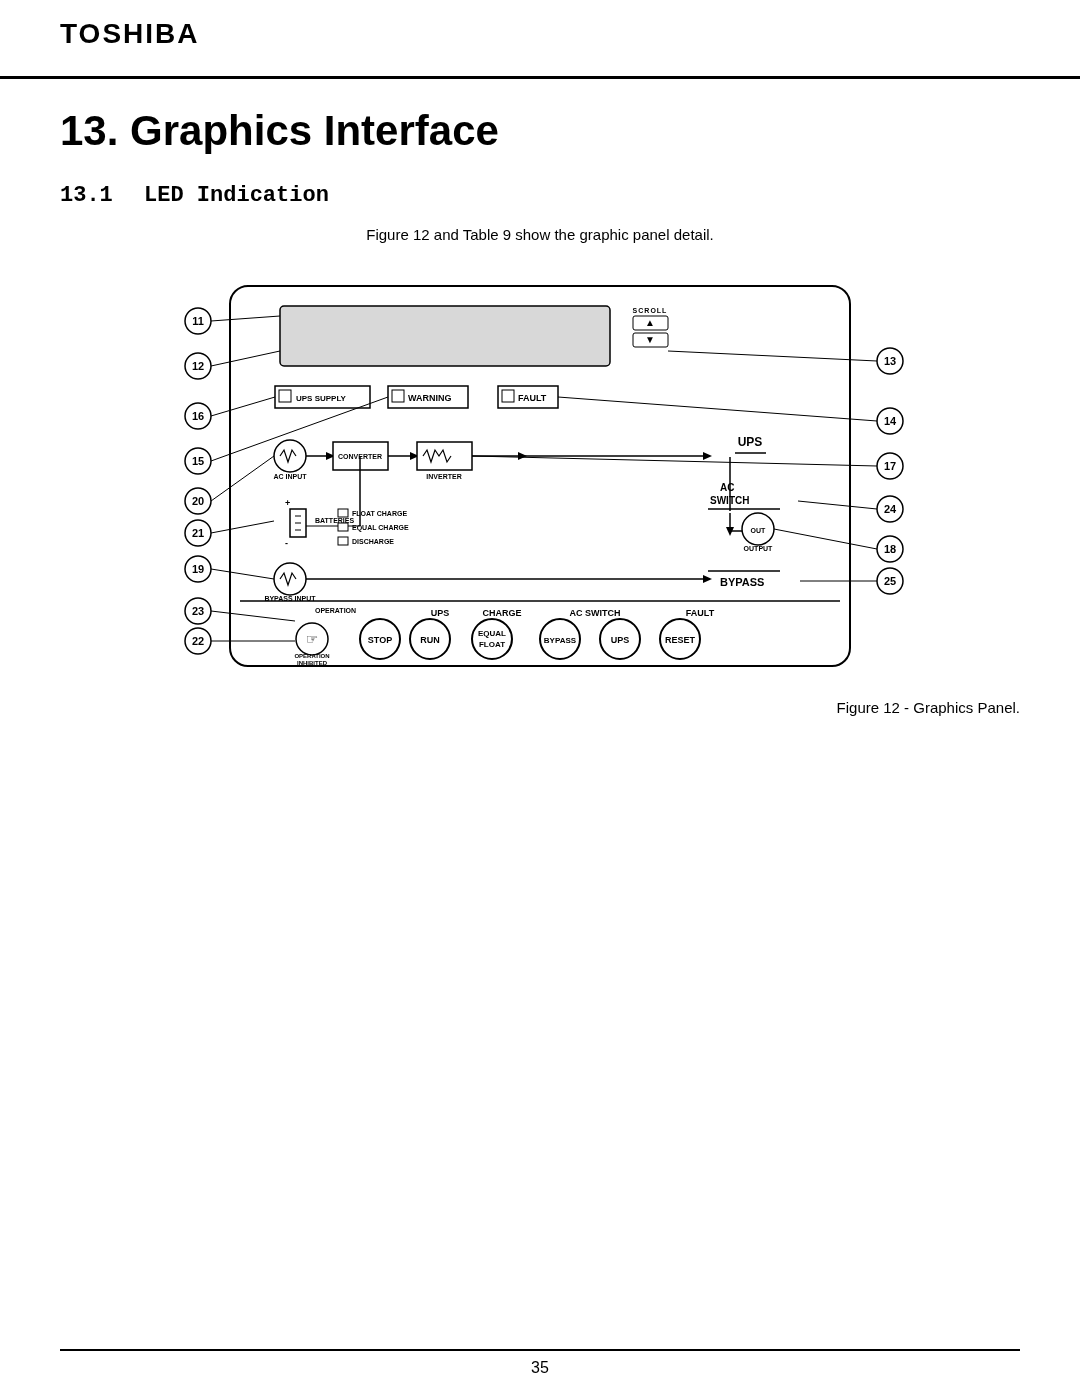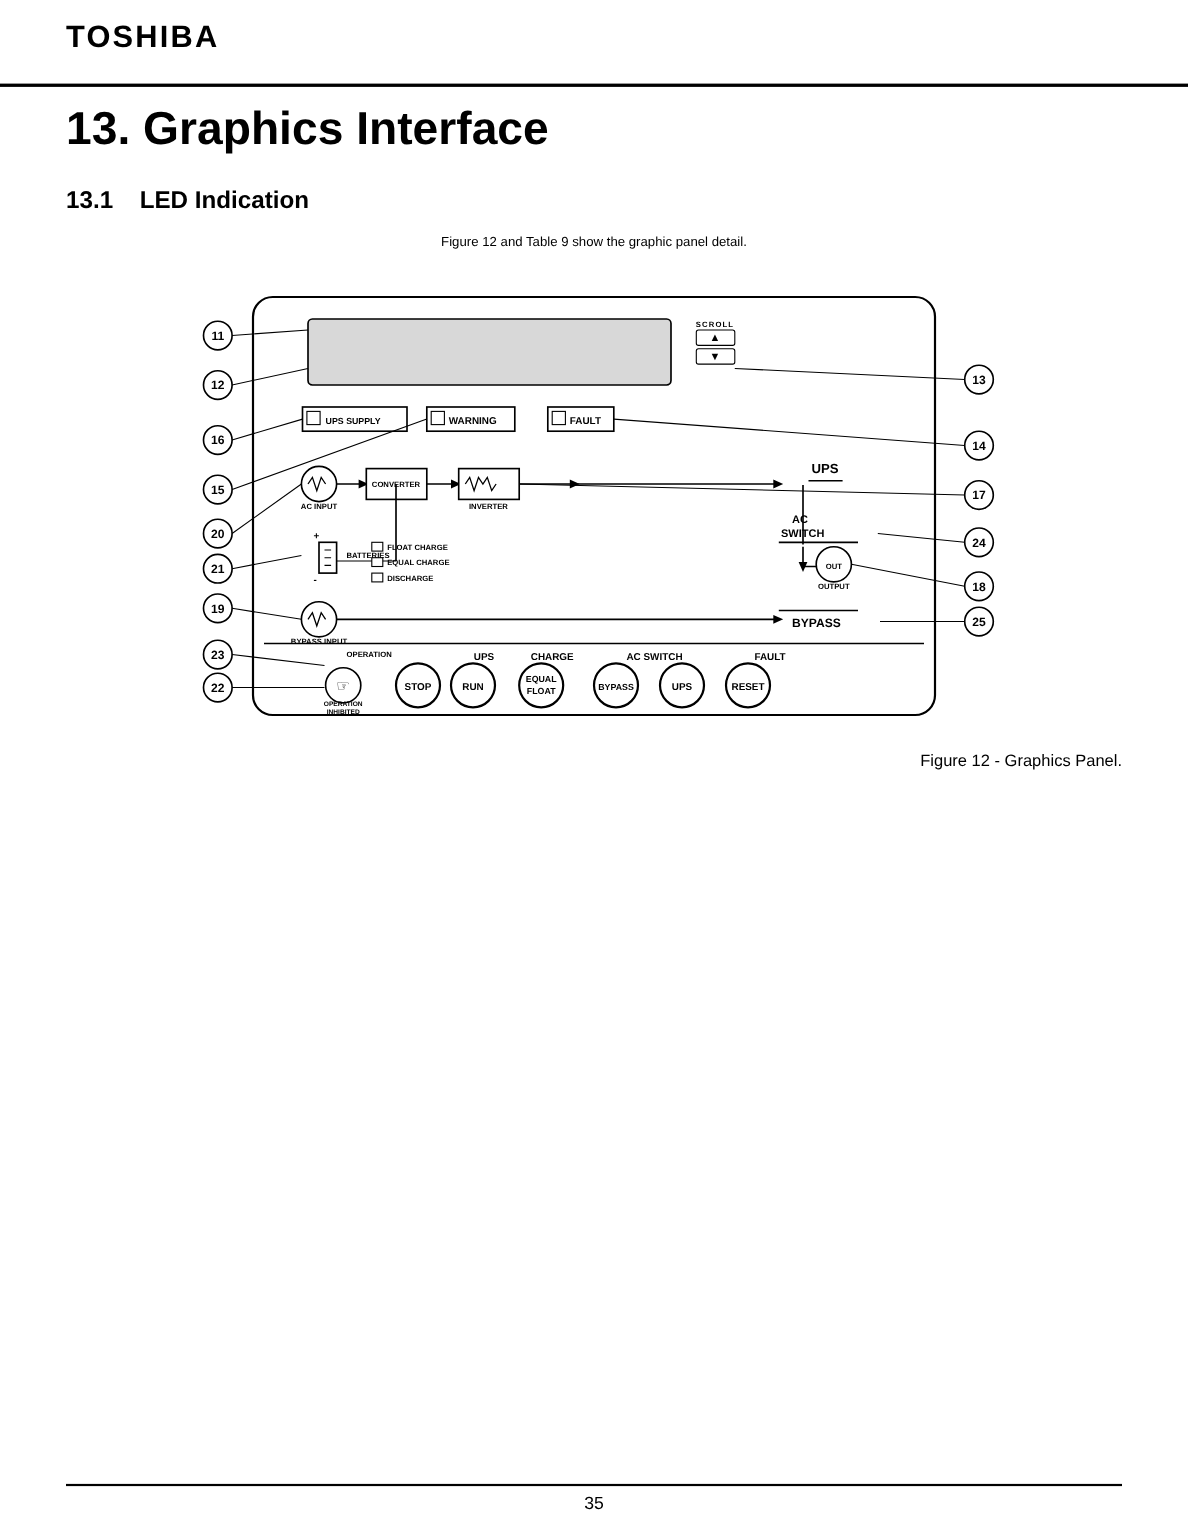--- a/index.html
+++ b/index.html
@@ -20,43 +20,44 @@
     .toshiba-logo {
       font-size: 28px;
       font-weight: 900;
       font-family: Arial Black, Arial, sans-serif;
       letter-spacing: 2px;
       color: #000;
     }
 
     
     .content {
-      padding: 14px 60px;
+      padding: 28px 60px;
     }
 
     .chapter-title {
       font-size: 42px;
       font-weight: bold;
       margin-bottom: 28px;
       color: #000;
     }
 
     .section-title {
       font-size: 22px;
       font-weight: bold;
       margin-bottom: 18px;
+      font-family: Liberation Mono, monospace;
     }
 
     .section-number {
       margin-right: 18px;
     }
 
     .figure-caption-text {
       text-align: center;
-      font-size: 12px;
+      font-size: 15px;
       margin-bottom: 18px;
       color: #000;
     }
 
     
     .panel-diagram-wrapper {
       display: flex;
       justify-content: flex-start;
       margin-bottom: 18px;
       position: relative;

